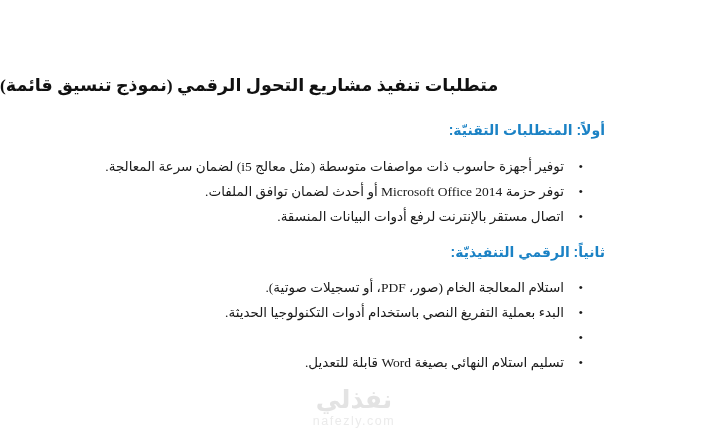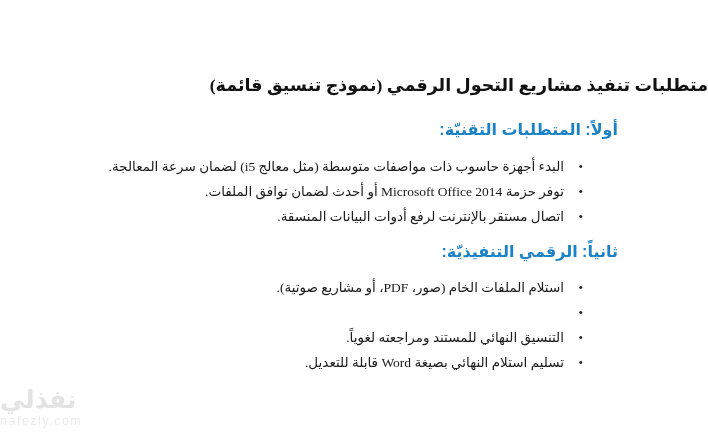--- a/index.html
+++ b/index.html
@@ -11,32 +11,32 @@
   }
   .page {
     position:relative;
     width:708px; height:433px;
     background:#ffffff;
     direction:rtl;
   }
   .doc-title {
     position:absolute;
     top:70px; left:0; right:0;
-    text-align:right;
+    text-align:left;
     font-family:"Liberation Serif","DejaVu Serif","DejaVu Sans",serif;
     font-size:17.5px;
     font-weight:700;
     color:#111111;
     line-height:30px;
   }
   .sec-heading {
     position:absolute;
-    right:90px;
+    right:103px;
     font-family:"Liberation Sans","DejaVu Sans",sans-serif;
-    font-size:16px;
+    font-size:14px;
     font-weight:700;
     color:var(--heading-blue, #1b82c5);
     line-height:22px;
     white-space:nowrap;
   }
   #heading-1 { top:119px; }
   #heading-2 { top:241px; }
   .bullet-list {
     position:absolute;
     right:120px; left:60px;
@@ -55,21 +55,21 @@
   }
   .bullet-dot {
     position:absolute;
     right:5px; top:0;
     font-size:13px;
     color:var(--text-color, #1a1a1a);
   }
   .watermark {
     position:absolute;
     left:0; right:0; bottom:4px;
-    text-align:left;
+    text-align:center;
   }
   .wm-logo {
     font-family:"DejaVu Sans","Liberation Sans",sans-serif;
     font-size:25px;
     font-weight:700;
     color:var(--watermark-color, #e3e3e3);
     line-height:25px;
   }
   .wm-site {
     font-family:"Liberation Sans","DejaVu Sans",sans-serif;
@@ -86,45 +86,45 @@
 
 <div class="page" dir="rtl">
 
   <div class="doc-title">متطلبات تنفيذ مشاريع التحول الرقمي (نموذج تنسيق قائمة)</div>
 
   <div class="sec-heading" id="heading-1">أولاً: المتطلبات التقنيّة:</div>
 
   <div class="bullet-list" id="list-1">
     <div class="bullet-item">
       <span class="bullet-dot">•</span>
-      <span>البدء أجهزة حاسوب ذات مواصفات متوسطة (مثل معالج i5) لضمان سرعة المعالجة.</span>
+      <span>توفير أجهزة حاسوب ذات مواصفات متوسطة (مثل معالج i5) لضمان سرعة المعالجة.</span>
     </div>
     <div class="bullet-item">
       <span class="bullet-dot">•</span>
       <span>توفر حزمة Microsoft Office 2014 أو أحدث لضمان توافق الملفات.</span>
     </div>
     <div class="bullet-item">
       <span class="bullet-dot">•</span>
       <span>اتصال مستقر بالإنترنت لرفع أدوات البيانات المنسقة.</span>
     </div>
   </div>
 
   <div class="sec-heading" id="heading-2">ثانياً: الرقمي التنفيذيّة:</div>
 
   <div class="bullet-list" id="list-2">
     <div class="bullet-item">
       <span class="bullet-dot">•</span>
-      <span>استلام الملفات الخام (صور، PDF، أو مشاريع صوتية).</span>
+      <span>استلام المعالجة الخام (صور، PDF، أو تسجيلات صوتية).</span>
     </div>
     <div class="bullet-item">
       <span class="bullet-dot">•</span>
+      <span>البدء بعملية التفريغ النصي باستخدام أدوات التكنولوجيا الحديثة.</span>
     </div>
     <div class="bullet-item">
       <span class="bullet-dot">•</span>
-      <span>التنسيق النهائي للمستند ومراجعته لغوياً.</span>
     </div>
     <div class="bullet-item">
       <span class="bullet-dot">•</span>
       <span>تسليم استلام النهائي بصيغة Word قابلة للتعديل.</span>
     </div>
   </div>
 
   <div class="watermark">
     <div class="wm-logo">نفذلي</div>
     <div class="wm-site">nafezly.com</div>

